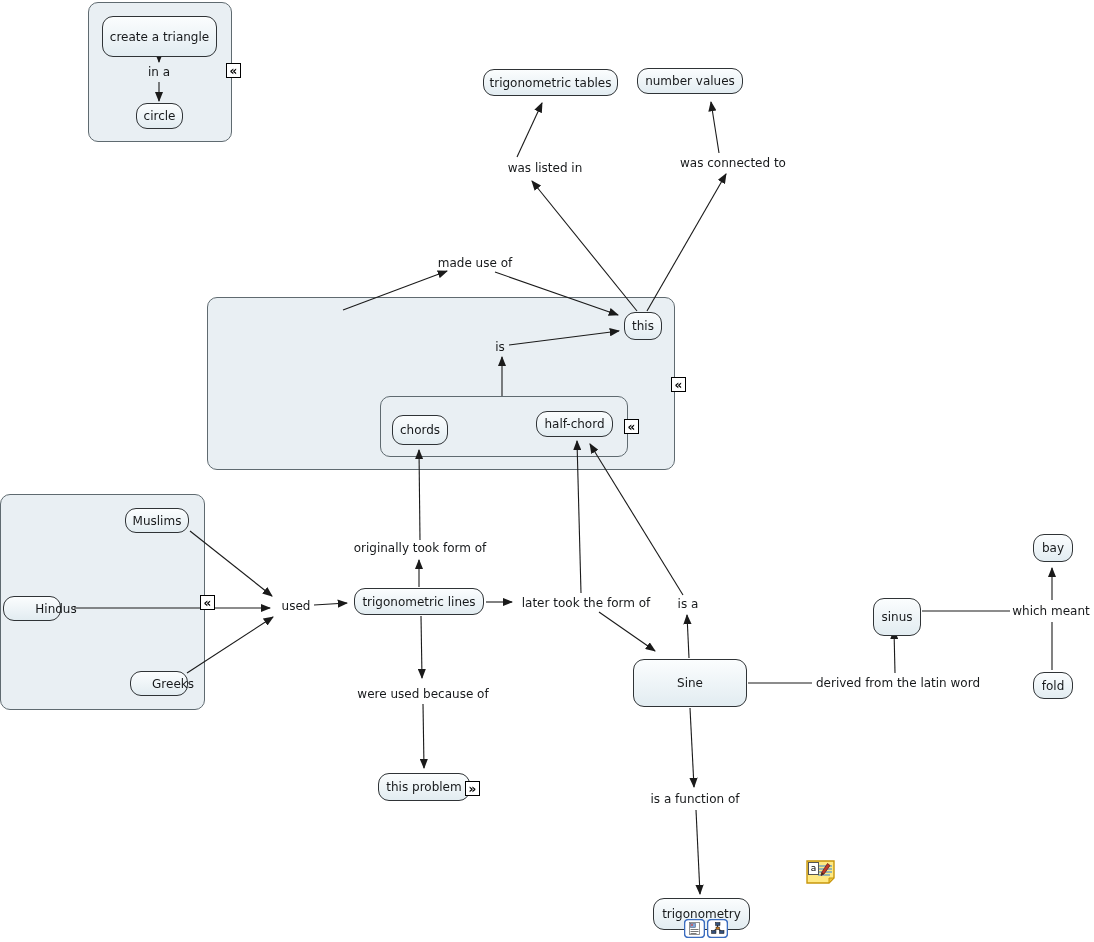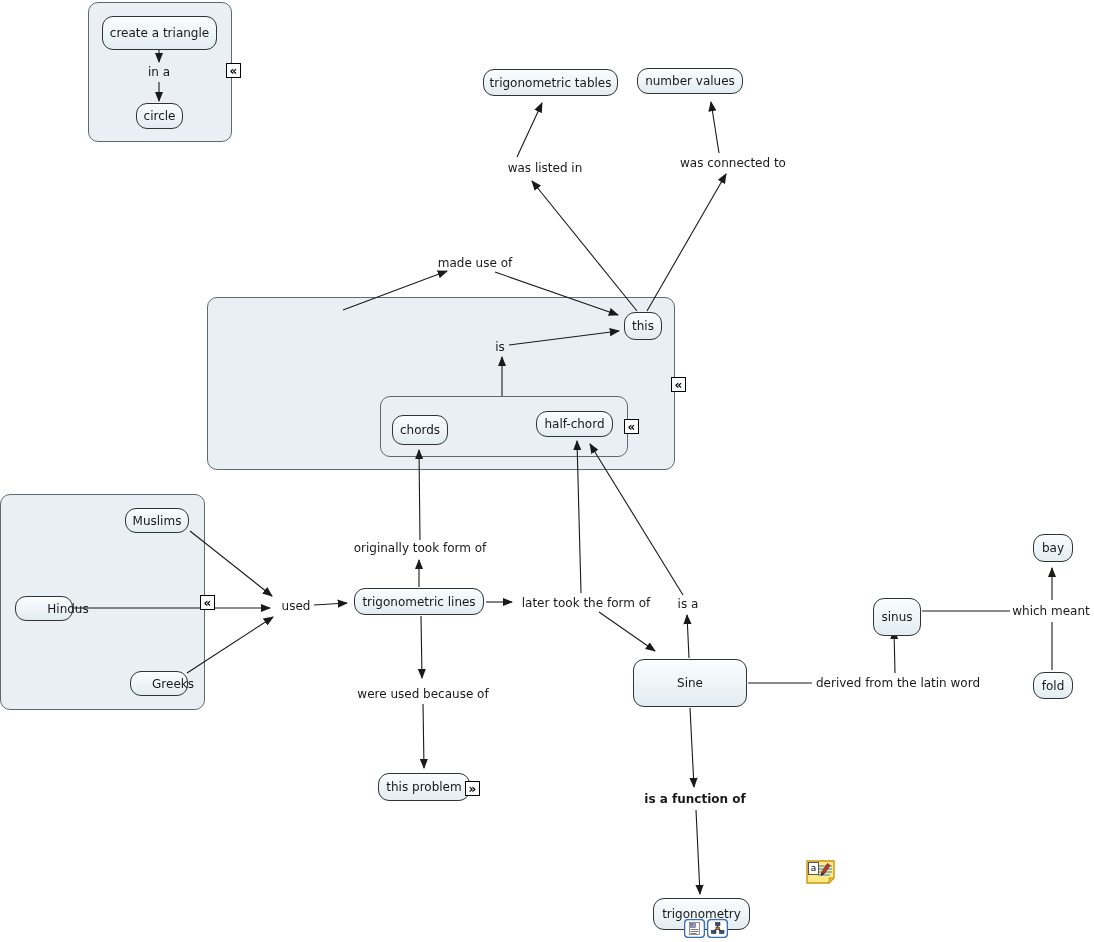--- a/index.html
+++ b/index.html
@@ -113,48 +113,48 @@
     <line x1="12" y1="15" x2="24" y2="15" stroke="#4f94d0" stroke-width="1.2"></line>
     <path d="M21.5,3.5 l2.5,2 -6,8.5 -3,1.5 0.8,-3.3 z" fill="#c0392b" stroke="#6b1f16" stroke-width="0.8"></path>
     <path d="M15.8,12.2 l-0.8,3.3 3,-1.5 z" fill="#3a2a20"></path>
   </svg>
   <div id="annotation-letter">a</div>
 
 <div class="group" style="left: 88px; top: 2px; width: 144px; height: 140px;"></div>
     <div class="group" style="left: 207px; top: 297px; width: 468px; height: 173px;"></div>
     <div class="group" style="left: 380px; top: 396px; width: 248px; height: 61px;"></div>
     <div class="group" style="left: 0px; top: 494px; width: 205px; height: 216px;"></div>
-    <div class="node" style="left: 102px; top: 16px; width: 115px; height: 34px;">create a triangle</div>
+    <div class="node" style="left: 102px; top: 16px; width: 115px; height: 41px;">create a triangle</div>
     <div class="node" style="left: 136px; top: 103px; width: 47px; height: 26px;">circle</div>
     <div class="node" style="left: 483px; top: 69px; width: 135px; height: 27px;">trigonometric tables</div>
     <div class="node" style="left: 637px; top: 68px; width: 106px; height: 26px;">number values</div>
     <div class="node" style="left: 624px; top: 312px; width: 38px; height: 28px;">this</div>
     <div class="node" style="left: 392px; top: 415px; width: 56px; height: 30px;">chords</div>
     <div class="node" style="left: 536px; top: 411px; width: 77px; height: 26px;">half-chord</div>
     <div class="node" style="left: 125px; top: 508px; width: 64px; height: 25px;">Muslims</div>
-    <div class="node" style="left: 15px; top: 596px; width: 58px; height: 25px; padding-left: 48px;">Hindus</div>
+    <div class="node" style="left: 3px; top: 596px; width: 58px; height: 25px; padding-left: 48px;">Hindus</div>
     <div class="node" style="left: 130px; top: 671px; width: 58px; height: 25px; padding-left: 28px;">Greeks</div>
     <div class="node" style="left: 354px; top: 588px; width: 130px; height: 27px;">trigonometric lines</div>
     <div class="node" style="left: 633px; top: 659px; width: 114px; height: 48px;">Sine</div>
     <div class="node" style="left: 873px; top: 598px; width: 48px; height: 38px;">sinus</div>
     <div class="node" style="left: 1033px; top: 534px; width: 40px; height: 28px;">bay</div>
     <div class="node" style="left: 1033px; top: 672px; width: 40px; height: 27px;">fold</div>
     <div class="node" style="left: 378px; top: 773px; width: 92px; height: 28px;">this problem</div>
     <div class="node" style="left: 653px; top: 898px; width: 97px; height: 32px;">trigonometry</div>
     <div class="phrase" style="left: 159px; top: 72px;">in a</div>
     <div class="phrase" style="left: 524px; top: 168px; margin-left: 21px;">was listed in</div>
     <div class="phrase" style="left: 733px; top: 163px;">was connected to</div>
     <div class="phrase" style="left: 475px; top: 263px;">made use of</div>
     <div class="phrase" style="left: 500px; top: 347px;">is</div>
     <div class="phrase" style="left: 296px; top: 606px;">used</div>
     <div class="phrase" style="left: 420px; top: 548px;">originally took form of</div>
     <div class="phrase" style="left: 586px; top: 603px;">later took the form of</div>
     <div class="phrase" style="left: 423px; top: 694px;">were used because of</div>
     <div class="phrase" style="left: 688px; top: 604px;">is a</div>
     <div class="phrase" style="left: 898px; top: 683px;">derived from the latin word</div>
     <div class="phrase" style="left: 1051px; top: 611px;">which meant</div>
-    <div class="phrase" style="left: 695px; top: 799px; font-weight: bold;">is a function of</div>
+    <div class="phrase" style="left: 695px; top: 799px;">is a function of</div>
     <div class="chev" style="left: 226px; top: 63px;">«</div>
     <div class="chev" style="left: 671px; top: 377px;">«</div>
     <div class="chev" style="left: 624px; top: 419px;">«</div>
     <div class="chev" style="left: 200px; top: 595px;">«</div>
     <div class="chev" style="left: 465px; top: 781px;">»</div>
   </div>
 
 </body></html>

